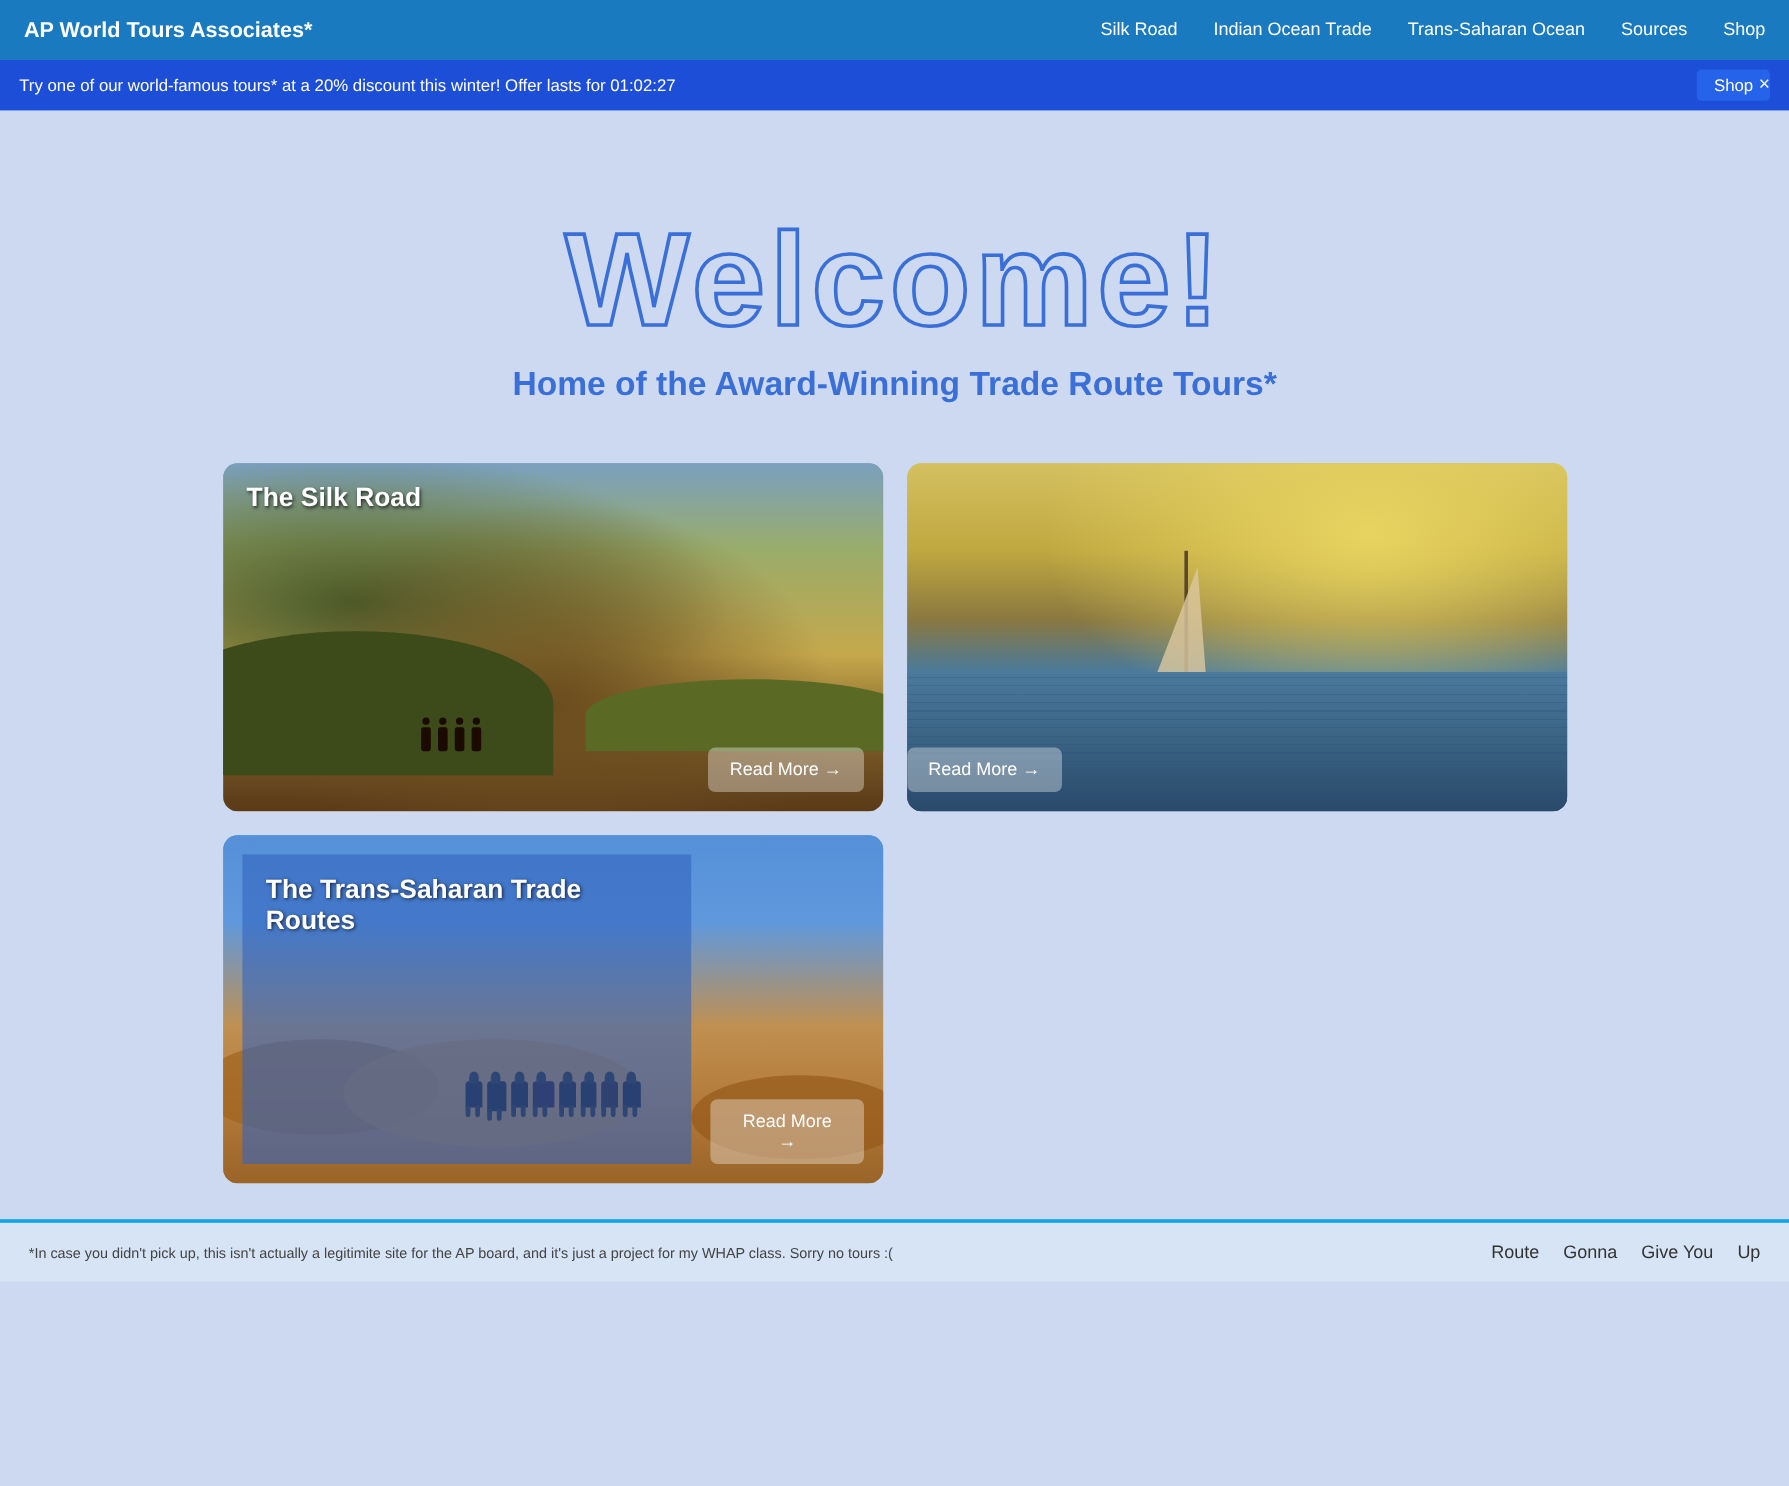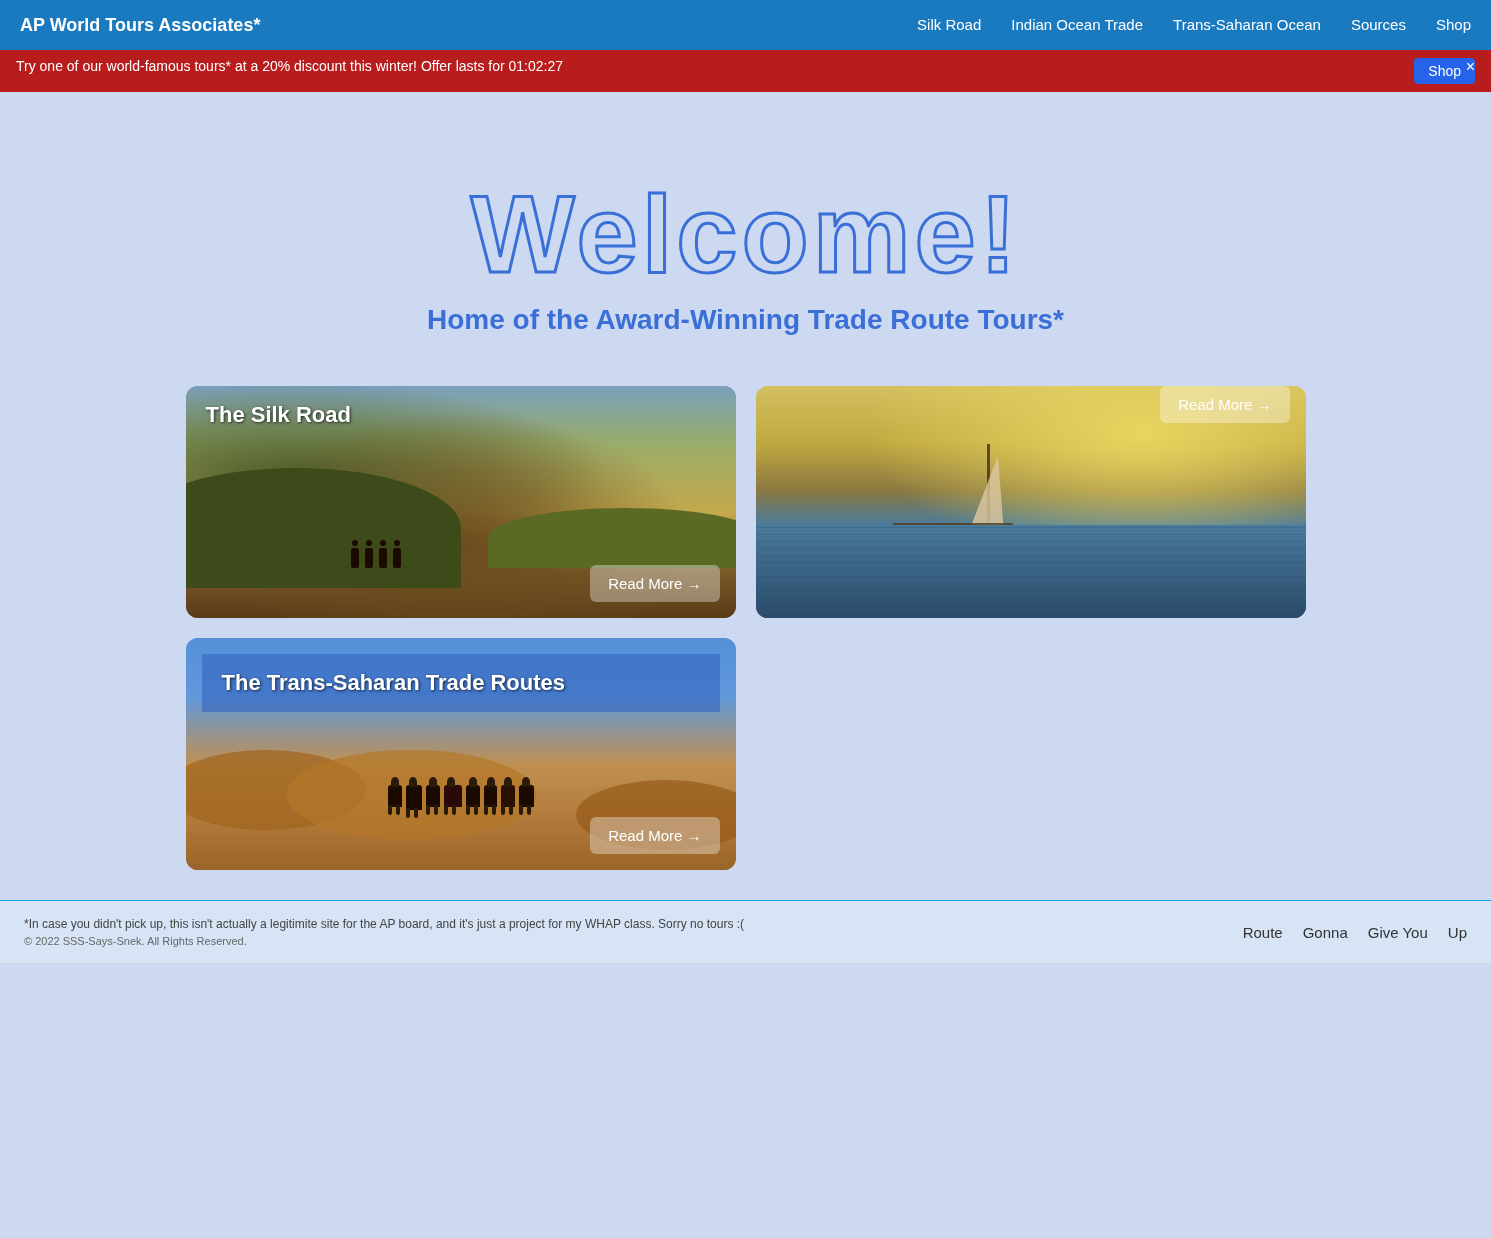--- a/index.html
+++ b/index.html
@@ -31,23 +31,24 @@
       list-style: none;
     }
     .nav-links a {
       color: white;
       text-decoration: none;
       font-size: 15px;
     }
 
     
     .banner {
-      background-color: #b91c1c;
-      color: white;
-      display: flex;
+      background-color: #1d4ed8;
+      color: white;
+      display: flex;
+      align-items: center;
       padding: 8px 16px;
       font-size: 14px;
       position: relative;
     }
     .banner-text { flex: 1; }
     .banner-shop-btn {
       background-color: #2563eb;
       color: white;
       border: none;
       padding: 5px 14px;
@@ -94,23 +95,23 @@
       gap: 20px;
       max-width: 1200px;
       margin: 30px auto;
       padding: 0 40px;
     }
 
     .card {
       border-radius: 12px;
       overflow: hidden;
       position: relative;
-      height: 232px;
-      display: flex;
-      flex-direction: column;
+      height: 290px;
+      display: flex;
+      flex-direction: row;
       justify-content: space-between;
     }
 
     .card-title {
       color: white;
       font-size: 22px;
       font-weight: bold;
       padding: 16px 20px;
       text-shadow: 1px 1px 3px rgba(0,0,0,0.7);
       position: relative;
@@ -349,21 +350,21 @@
       left: 1px;
       width: 6px;
       height: 6px;
       background: #1a0a00;
       border-radius: 50%;
     }
 
     
     footer {
       background-color: #d6e4f5;
-      border-top: 1px solid #0ea5e9;
+      border-top: 3px solid #0ea5e9;
       display: flex;
       align-items: center;
       padding: 16px 24px;
       margin-top: 20px;
     }
     .footer-left {
       flex: 1;
       font-size: 13px;
       color: #444;
     }
@@ -455,21 +456,20 @@
     </div>
     <div class="card-title">The Trans-Saharan Trade Routes</div>
     <button class="card-read-more">Read More →</button>
   </div>
 
 </div>
 
 <footer>
   <div class="footer-left">
     <div class="footer-disclaimer">*In case you didn't pick up, this isn't actually a legitimite site for the AP board, and it's just a project for my WHAP class. Sorry no tours :(</div>
-    <div class="footer-copy">© 2022 SSS-Says-Snek. All Rights Reserved.</div>
   </div>
   <div class="footer-right">
     <a href="#">Route</a>
     <a href="#">Gonna</a>
     <a href="#">Give You</a>
     <a href="#">Up</a>
   </div>
 </footer>
 
 </body></html>

